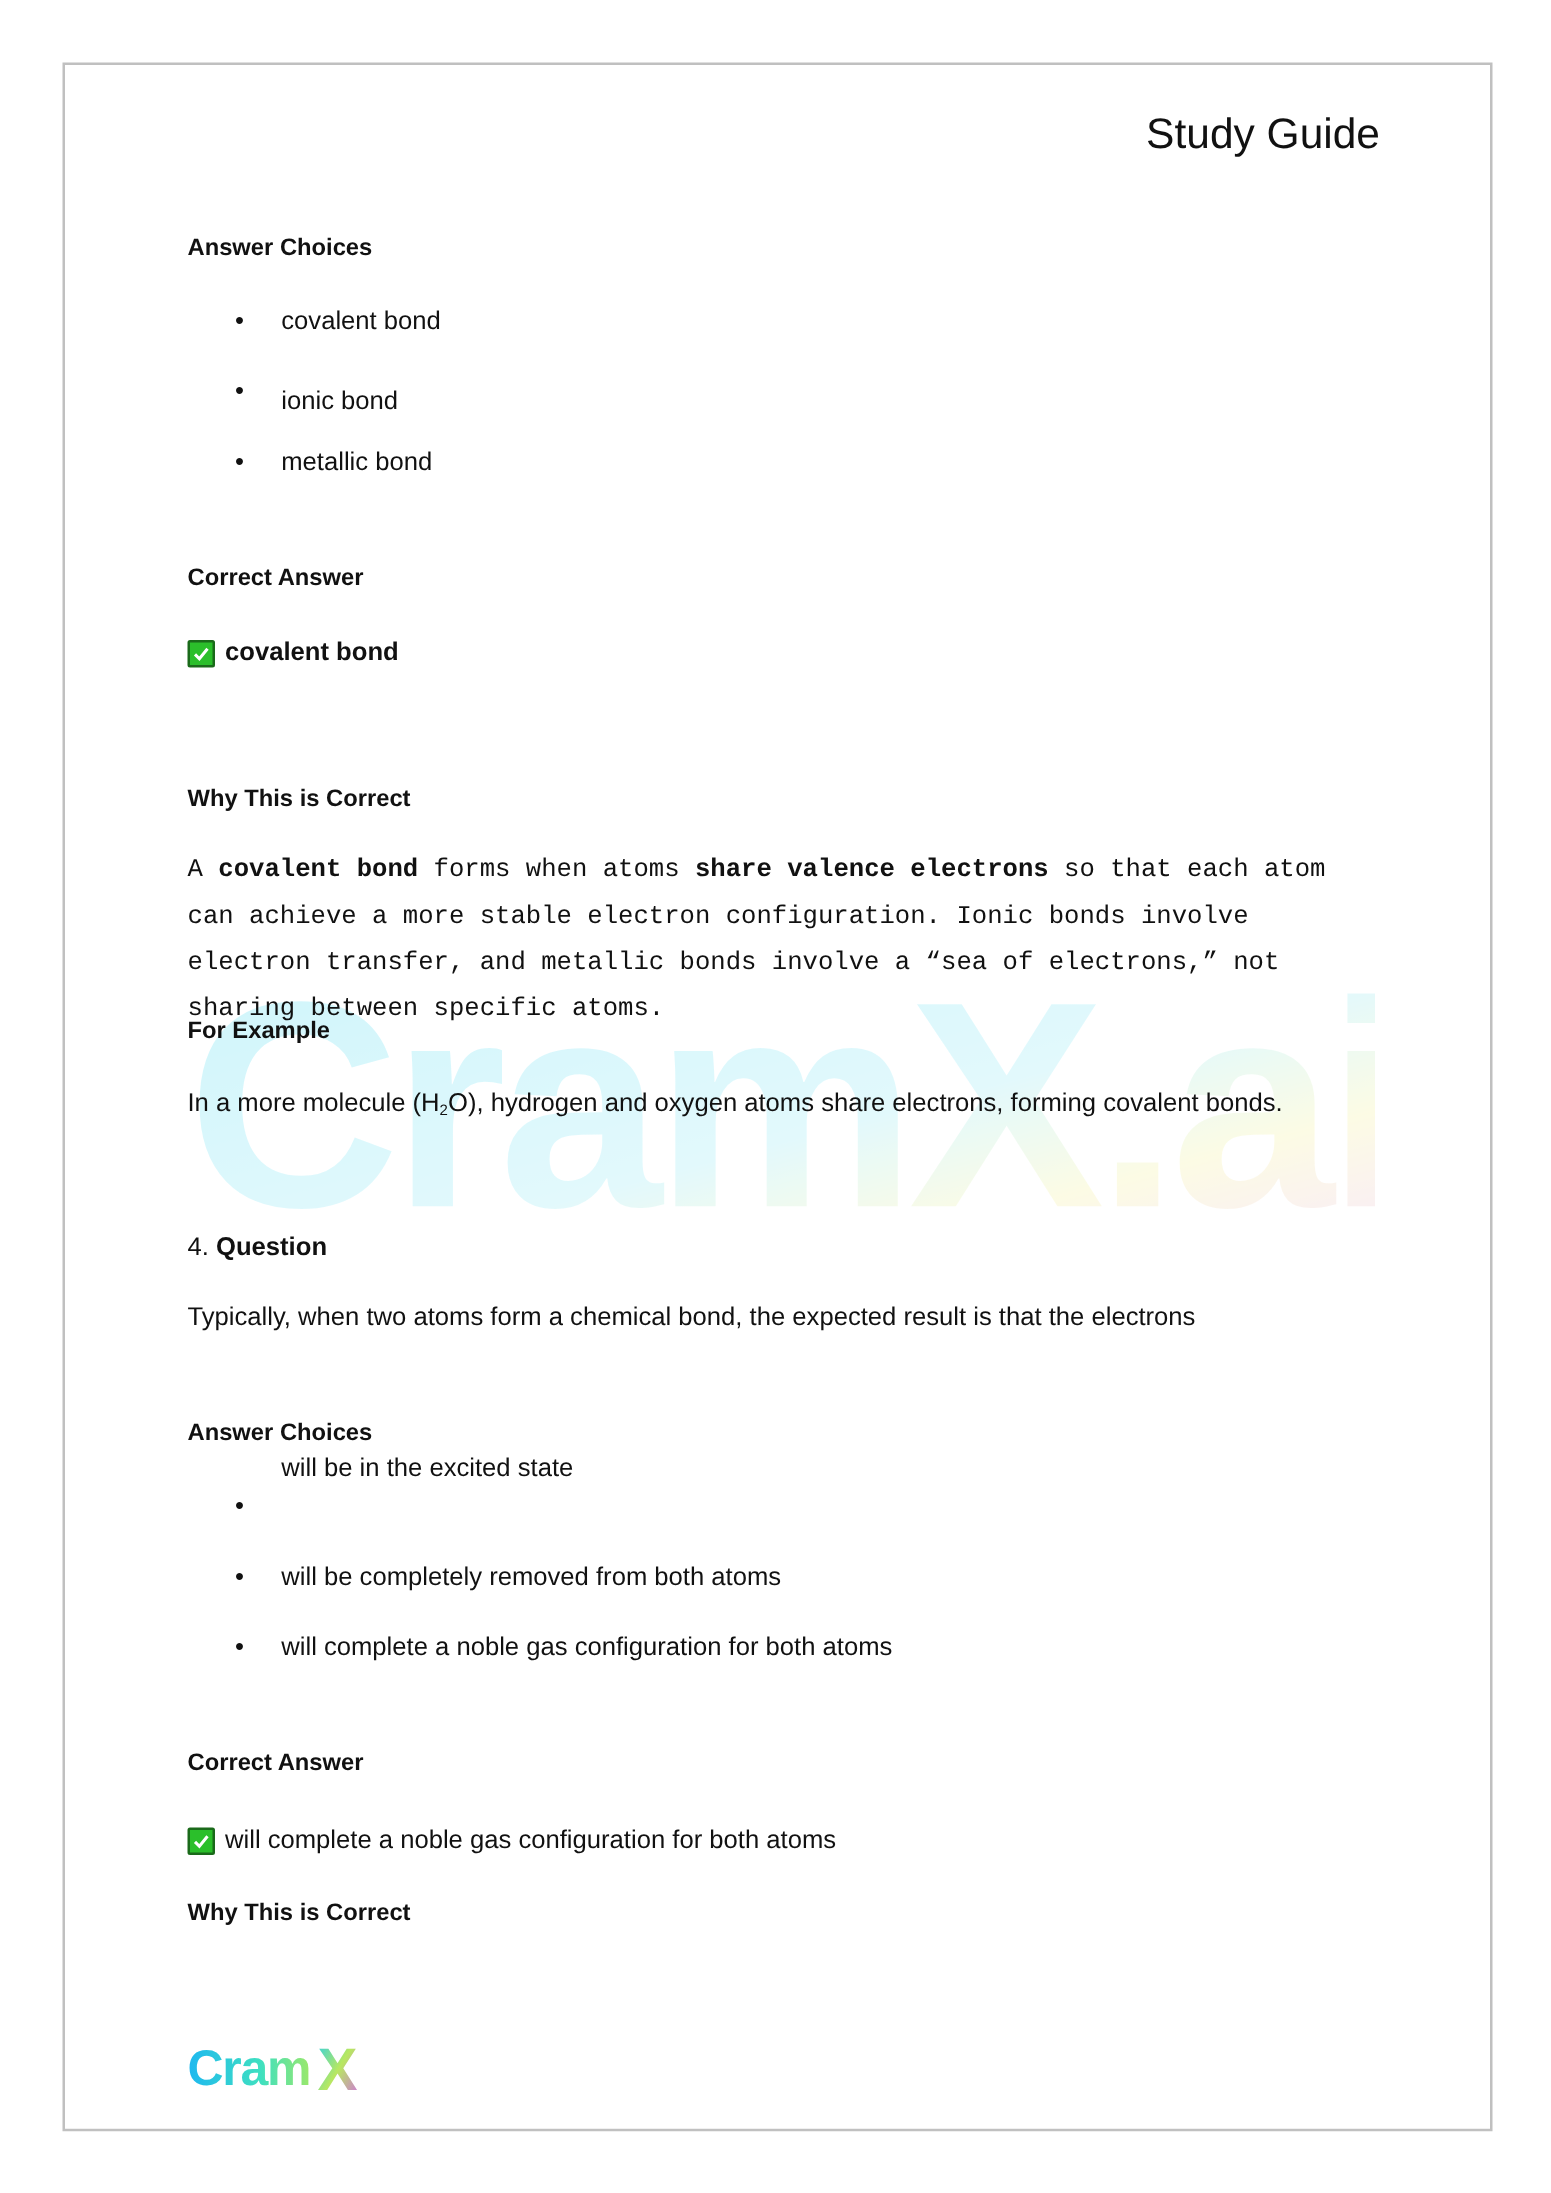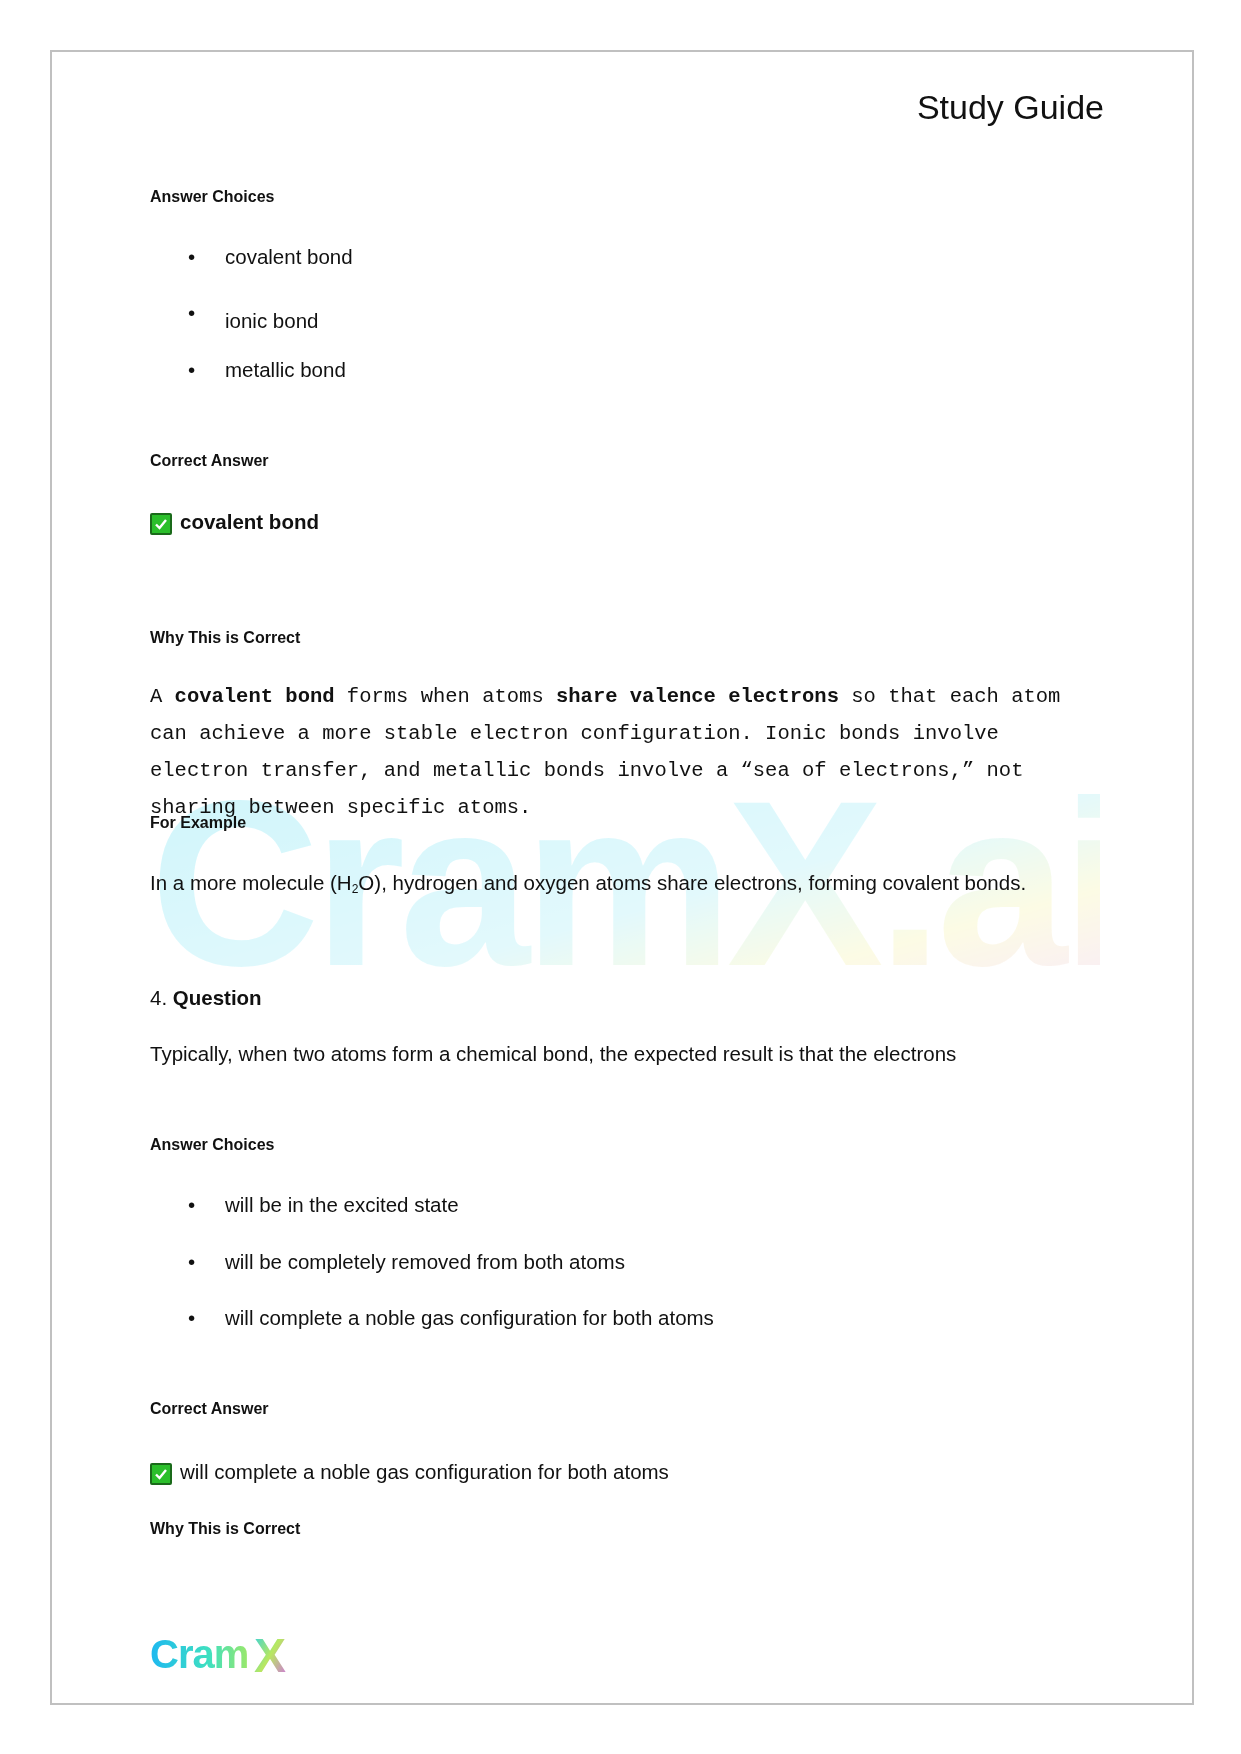--- a/index.html
+++ b/index.html
@@ -2,21 +2,21 @@
 <html><head>
 <meta charset="utf-8">
 <style>
   html, body { margin:0; padding:0; background:#ffffff; }
   body { width:1241px; height:1754px; position:relative; overflow:hidden;
          font-family:"Liberation Sans", sans-serif; color:#111111; }
   .page { position:absolute; left:50px; top:50px; width:1144px; height:1655px;
           border:2px solid #c0c0c0; box-sizing:border-box; background:#fff; }
   .abs { position:absolute; white-space:nowrap; }
   .title { right:137px; top:88px; font-size:34px; font-weight:normal; color:#111; }
-  .h { left:150px; font-size:16px; font-weight:bold; }
+  .h { left:150px; font-size:19px; font-weight:bold; }
   .txt { left:150px; font-size:20.5px; }
   .bullet { left:188px; font-size:20.5px; }
   .bullet-text { left:225px; font-size:20.5px; }
   .check { width:22px; height:22px; background:#2bbf2b; border:2px solid #1a6a1a;
            box-sizing:border-box; border-radius:2px; display:inline-block; vertical-align:middle;
            position:relative; margin-right:8px; }
   .check svg { position:absolute; left:2px; top:2px; }
   .para { left:150px; width:950px; font-size:20.5px; line-height:37px; white-space:normal;font-family:Liberation Mono, monospace; }
   .watermark { position:absolute; left:150px; top:760px; width:950px; height:240px;
                pointer-events:none; opacity:0.22; }
@@ -62,21 +62,21 @@
 <div class="abs para" style="top:678px"><span>A </span><b>covalent bond</b><span> forms when atoms </span><b>share valence electrons</b><span> so that each atom can achieve a more stable electron configuration. Ionic bonds involve electron transfer, and metallic bonds involve a “sea of electrons,” not sharing between specific atoms.</span></div>
 
 <div class="abs h" style="top:814px">For Example</div>
 <div class="abs txt" style="top:871px"><span>In a more molecule (H</span><sub>2</sub><span>O), hydrogen and oxygen atoms share electrons, forming covalent bonds.</span></div>
 
 <div class="abs txt" style="top:986px"><span>4. </span><b>Question</b></div>
 <div class="abs txt" style="top:1042px">Typically, when two atoms form a chemical bond, the expected result is that the electrons</div>
 
 <div class="abs h" style="top:1136px">Answer Choices</div>
 <div class="abs bullet" style="top:1193px">•</div>
-<div class="abs bullet-text" style="top:1193px">will be in the excited state</div>
+<div class="abs bullet-text" style="top:1163px">will be in the excited state</div>
 <div class="abs bullet" style="top:1250px">•</div>
 <div class="abs bullet-text" style="top:1250px">will be completely removed from both atoms</div>
 <div class="abs bullet" style="top:1306px">•</div>
 <div class="abs bullet-text" style="top:1306px">will complete a noble gas configuration for both atoms</div>
 
 <div class="abs h" style="top:1400px">Correct Answer</div>
 <div class="abs txt" style="top:1460px">
   <span class="check"><svg width="14" height="14" viewBox="0 0 14 14">
         <path d="M2 7.5 L5.5 11 L12 3" stroke="#fff" stroke-width="2.4" fill="none"></path>
       </svg></span><span>will complete a noble gas configuration for both atoms</span>

